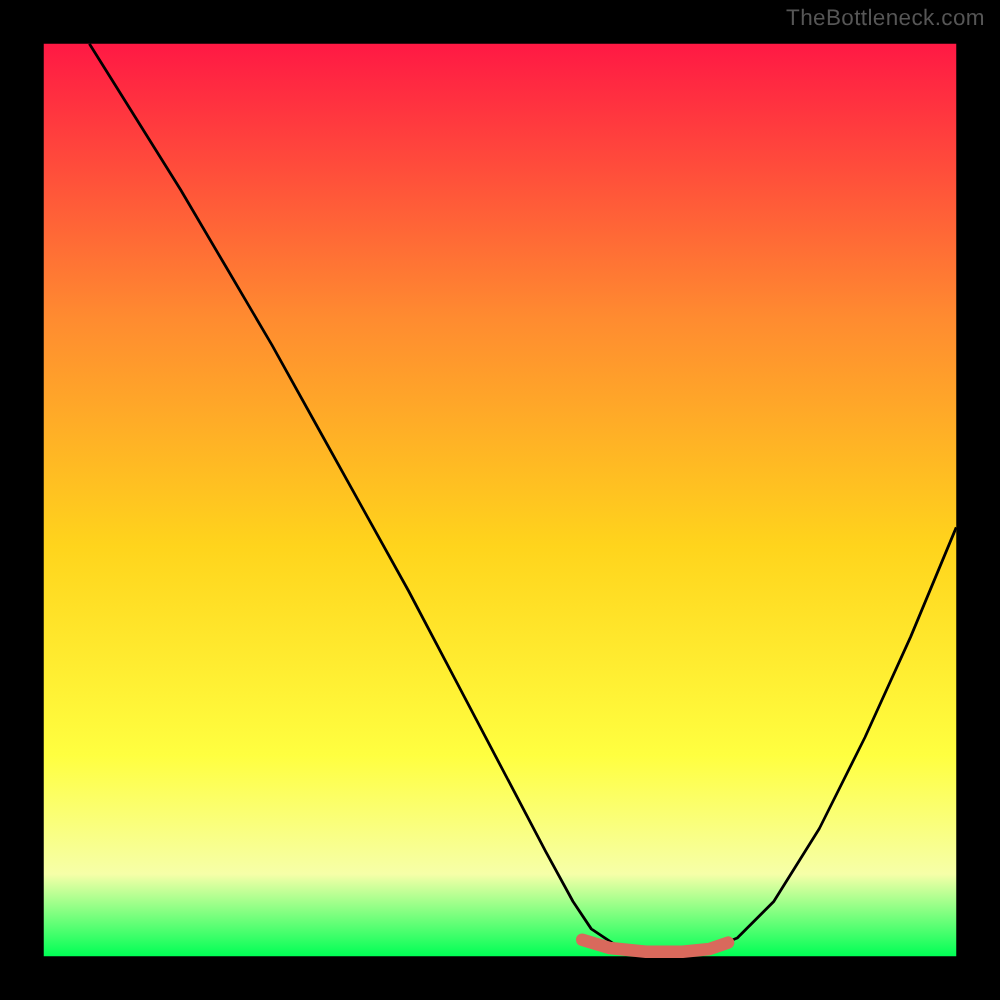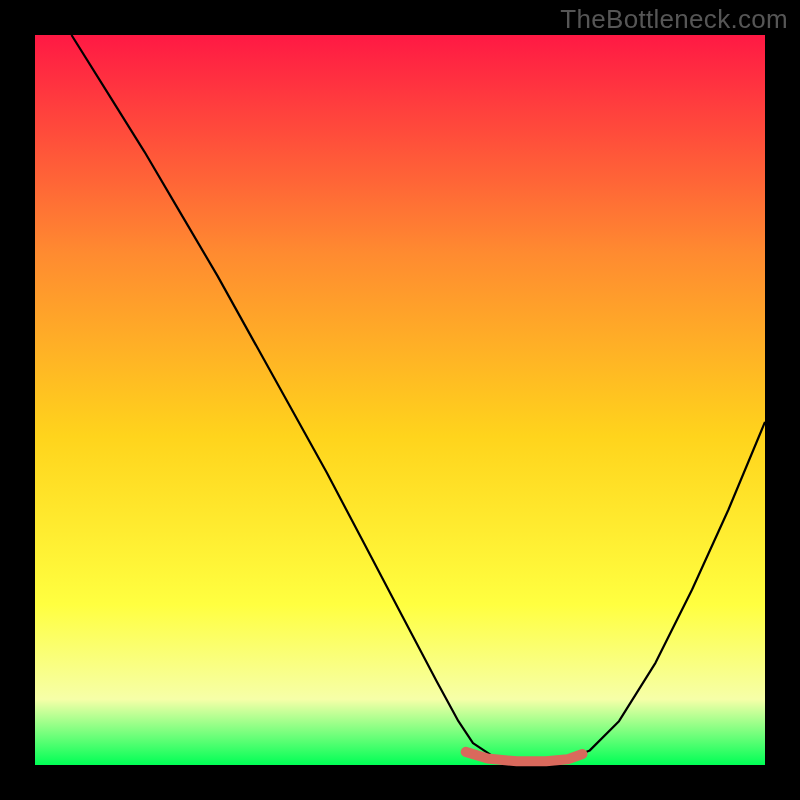--- a/index.html
+++ b/index.html
@@ -13,21 +13,21 @@
   }
   .stage {
     position: relative;
     width: 800px;
     height: 800px;
   }
   .watermark {
     position: absolute;
     top: 4px;
     right: 12px;
-    font-size: 26px;
+    font-size: 18px;
     font-weight: 500;
     color: #565656;
     letter-spacing: 0.3px;
     z-index: 20;
   }
   svg.chart {
     position: absolute;
     left: 0;
     top: 0;
     z-index: 5;

